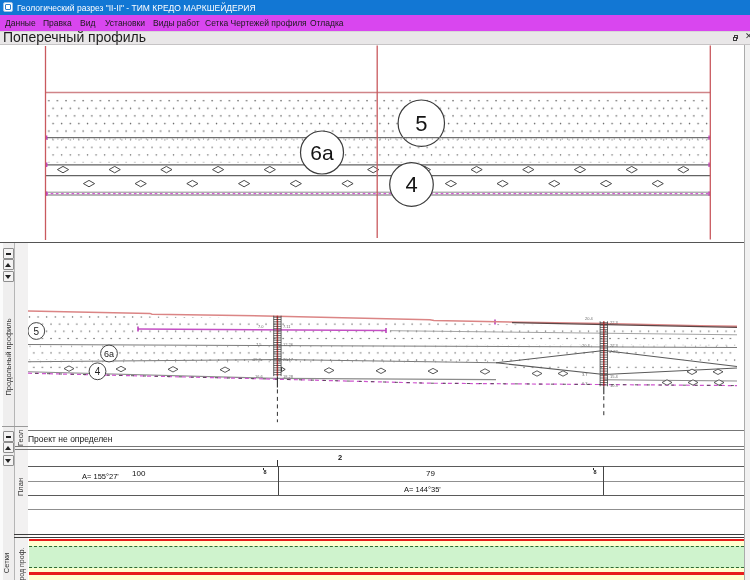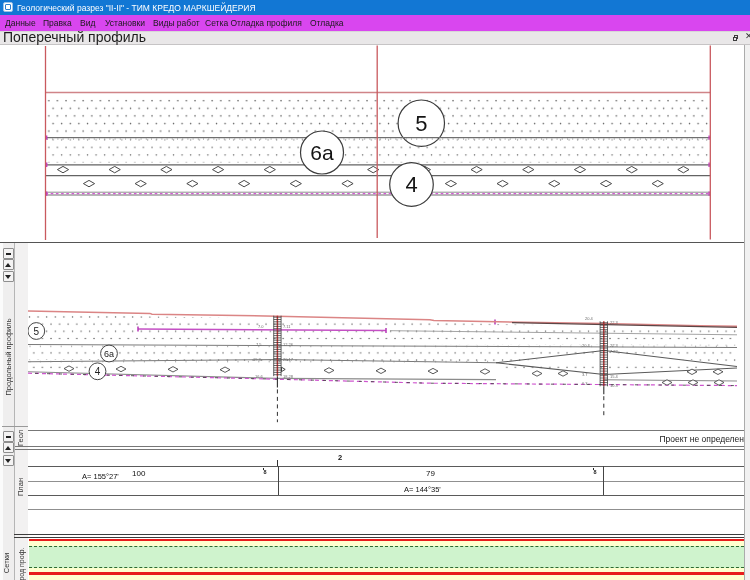--- a/index.html
+++ b/index.html
@@ -14,21 +14,21 @@
 <div class="a" style="left:3px;top:2px;width:10px;height:10px;background:#fff;border-radius:2px;border:1px solid #9cc3e8"></div>
 <div class="a" style="left:5px;top:4px;width:6px;height:6px;border:1.5px solid #2f7fd0;border-radius:1px"></div>
 <div class="a" style="left:17px;top:0;height:15px;line-height:16px;font-size:8.5px;color:#fff">Геологический разрез "II-II" - ТИМ КРЕДО МАРКШЕЙДЕРИЯ</div>
 
 <div class="a" style="left:0;top:15px;width:750px;height:15.5px;background:#d946ef">
 <span class="mi" style="left:5px">Данные</span>
       <span class="mi" style="left:43px">Правка</span>
       <span class="mi" style="left:80px">Вид</span>
       <span class="mi" style="left:105px">Установки</span>
       <span class="mi" style="left:153px">Виды работ</span>
-      <span class="mi" style="left:205px">Сетка Отладка профиля</span>
+      <span class="mi" style="left:205px">Сетка Чертежей профиля</span>
       <span class="mi" style="left:310px">Отладка</span>
 </div>
 
 <div class="a" style="left:0;top:30.5px;width:750px;height:14.5px;background:#e9e7e8;border-top:1px solid #d8d6d7;border-bottom:1px solid #c6c4c5"></div>
 <div class="a" style="left:3px;top:30px;height:14px;line-height:15px;font-size:14px;color:#1c1c1c">Поперечный профиль</div>
 <div class="a" style="left:734px;top:35px;width:4px;height:3.5px;border:1px solid #3d3d3d"></div>
 <div class="a" style="left:732.5px;top:37px;width:4.5px;height:4px;border:1px solid #3d3d3d;background:#e9e7e8"></div>
 <div class="a" style="left:745px;top:30.5px;font-size:9px;color:#333">✕</div>
 
 <svg class="a" style="left:0;top:45px" width="744" height="197" viewBox="0 0 744 197">
@@ -193,21 +193,21 @@
       <text x="8.299999999999997" y="91.6" font-size="10" text-anchor="middle" fill="#222">5</text>
       <circle cx="81.0" cy="110.5" r="8.4" fill="#fff" stroke="#454545" stroke-width="1"></circle>
       <text x="81.0" y="113.74" font-size="9" text-anchor="middle" fill="#222">6a</text>
       <circle cx="69.5" cy="128.3" r="8.4" fill="#fff" stroke="#454545" stroke-width="1"></circle>
       <text x="69.5" y="131.9" font-size="10" text-anchor="middle" fill="#222">4</text>
 </svg>
 
 <div class="a" style="left:2px;top:426.3px;width:26px;height:1px;background:#9a9a9a"></div>
 <div class="a" style="left:28px;top:429.8px;width:716px;height:17.5px;background:#fff;border-top:1px solid #777;border-bottom:1px solid #777"></div>
 <div class="a" style="left:14.5px;top:446.3px;width:13.5px;height:1px;background:#777"></div>
-<div class="a" style="left:28px;top:431px;width:716px;height:16px;text-align:right;font-size:8.5px;line-height:16px;color:#1a1a1a">Проект не определен</div>
+<div class="a" style="left:28px;top:431px;width:716px;height:16px;text-align:left;font-size:8.5px;line-height:16px;color:#1a1a1a">Проект не определен</div>
 <div class="a" style="left:14.5px;top:449.3px;width:729.5px;height:1px;background:#777"></div>
 
 <div class="a" style="left:28px;top:450.3px;width:716px;height:16px;background:#fff"></div>
 <div class="a" style="left:338px;top:452.5px;font-size:7.5px;font-weight:bold;color:#111">2</div>
 <div class="a" style="left:276.5px;top:460px;width:1px;height:7px;background:#333"></div>
 
 <div class="a" style="left:28px;top:466.3px;width:716px;height:15px;background:#fff;border-top:1px solid #5a5a5a"></div>
 <div class="a" style="left:132px;top:468.5px;font-size:8px;color:#111">100</div>
 <div class="a" style="left:426px;top:469px;font-size:8px;color:#111">79</div>
 <div class="a" style="left:263.5px;top:469px;font-size:5.5px;font-weight:bold;color:#222">8</div>

